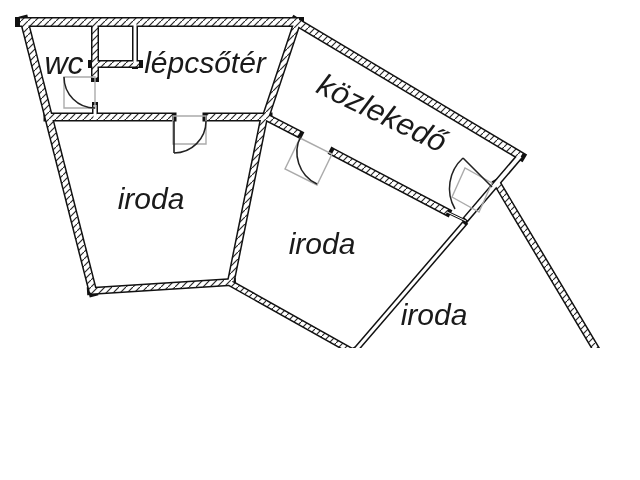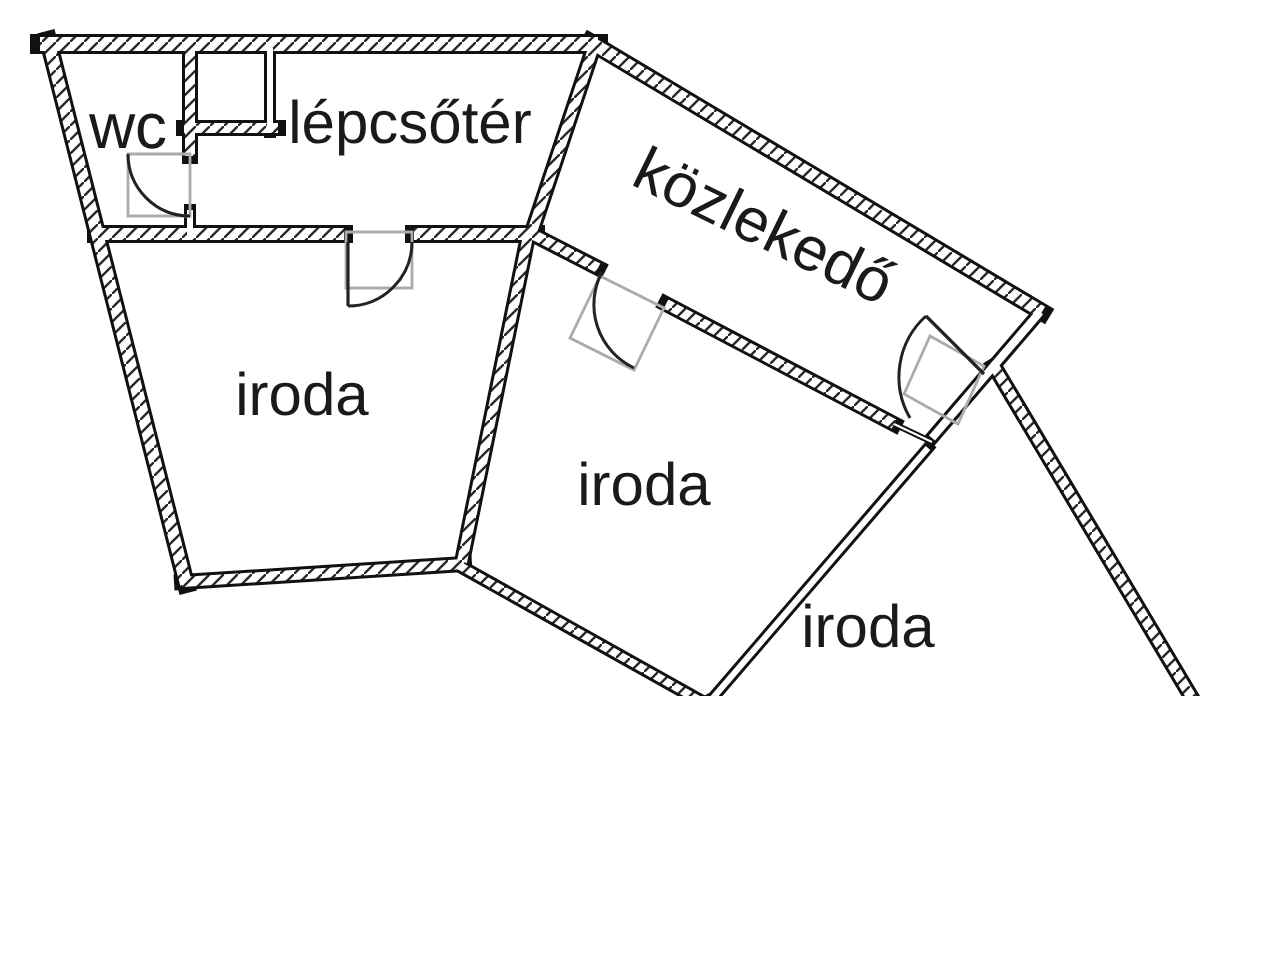--- a/index.html
+++ b/index.html
@@ -5,20 +5,21 @@
   html, body {
     margin: 0; padding: 0;
     background: #ffffff;
     font-family: "Liberation Sans", sans-serif;
   }
   .stage {
     position: relative;
     width: 640px; height: 348px;
     overflow: hidden;
     background: #ffffff;
+    font-style: italic;
   }
   svg text {
     font-family: "Liberation Sans", sans-serif;
     user-select: none;
   }
 </style>
 </head>
 <body>
 
 <div class="stage">

